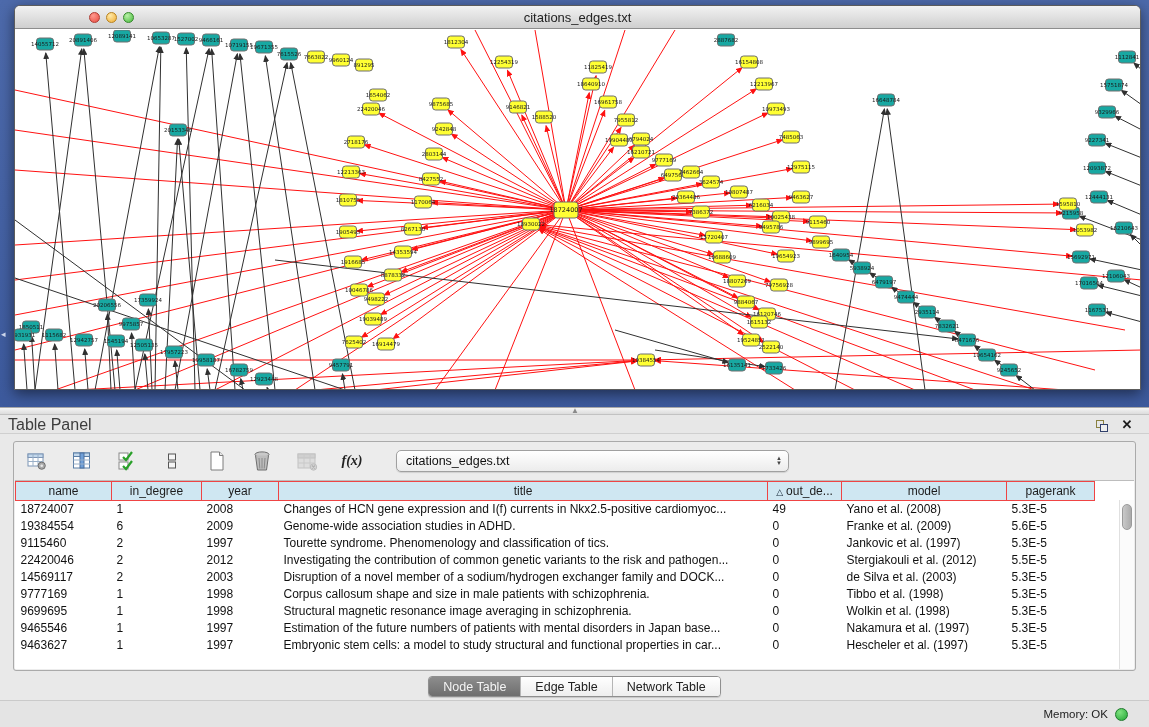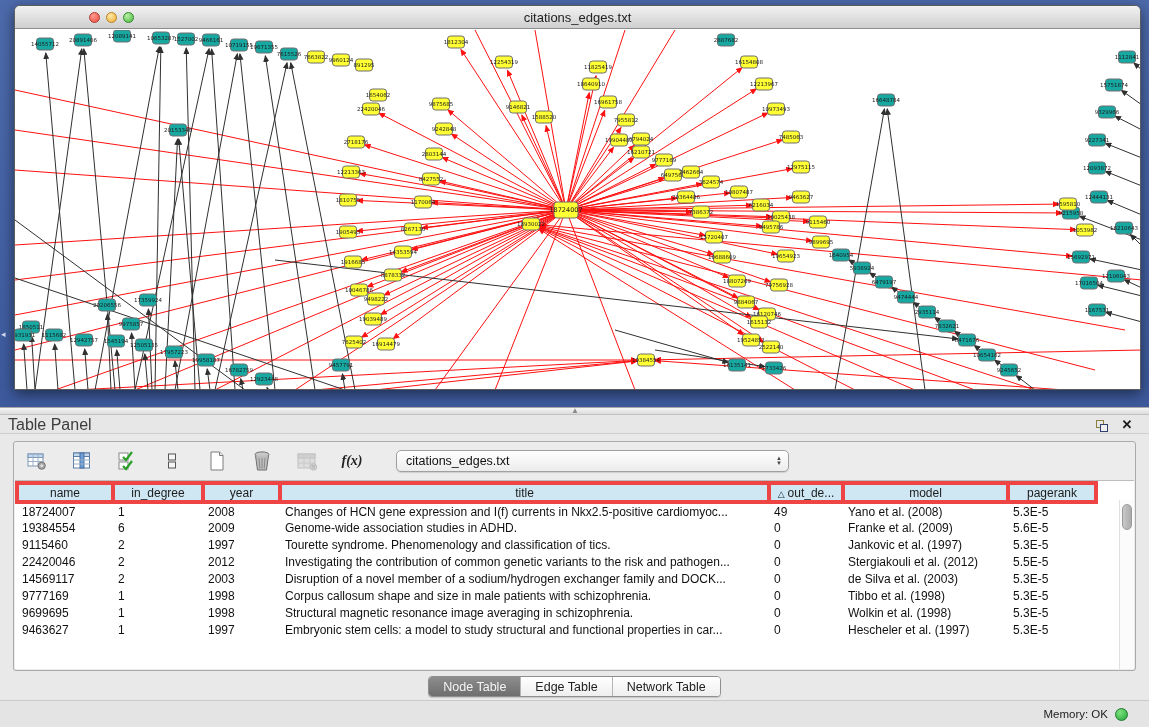--- a/index.html
+++ b/index.html
@@ -35,21 +35,21 @@
   .content-box{position:absolute;left:13px;top:7px;width:1123px;height:230px;border:1px solid #aaa;border-radius:3px;background:#ececec;overflow:hidden;}
   .toolbar{height:38px;display:flex;align-items:center;padding-left:10px;gap:19px;}
   .tb-btn{width:26px;height:26px;display:flex;align-items:center;justify-content:center;border-radius:3px;}
   .fx-label{font-family:"Liberation Serif",serif;font-style:italic;font-weight:bold;font-size:14px;color:#222;}
   .net-select{margin-left:12px;width:393px;height:22px;border:1px solid #a0a0a0;border-radius:5px;background:linear-gradient(180deg,#ffffff,#ececec);display:flex;align-items:center;padding:0 6px 0 9px;box-shadow:0 1px 1px rgba(0,0,0,.12);}
   .net-select .val{flex:1;font-size:12.5px;color:#111;}
   .spinner{display:flex;flex-direction:column;line-height:5px;font-size:6px;color:#444;text-align:center;}
 
   .tablewrap{position:absolute;left:1px;right:1px;top:38px;bottom:1px;background:#fff;border-top:1px solid #bdbdbd;}
   table.data{border-collapse:collapse;table-layout:fixed;width:1104px;}
-  table.data th{height:19px;background:#cfe7f2;border:4px solid #ef4444;font-size:12px;font-weight:normal;color:#1c1c1c;text-align:center;overflow:hidden;white-space:nowrap;padding:0 2px;}
+  table.data th{height:19px;background:#cfe7f2;border:1px solid #ef4444;font-size:12px;font-weight:normal;color:#1c1c1c;text-align:center;overflow:hidden;white-space:nowrap;padding:0 2px;}
   table.data th .sort-tri{font-size:9px;margin-right:3px;color:#123;}
   table.data td{height:17px;font-size:12px;color:#111;white-space:nowrap;overflow:hidden;padding:0 0 0 5px;border:none;}
   .scrollbar{position:absolute;right:0;top:19px;bottom:0;width:15px;background:#fbfbfb;border-left:1px solid #e0e0e0;}
   .scrollbar .thumb{position:absolute;left:2px;top:4px;width:10px;height:26px;border-radius:6px;background:linear-gradient(90deg,#c9c9c9,#ababab);border:1px solid #9a9a9a;}
 
   .tabs{position:absolute;left:0;top:242px;width:100%;display:flex;justify-content:center;}
   .seg{display:flex;height:21px;border:1px solid #8f8f8f;border-radius:4px;overflow:hidden;background:#fff;box-shadow:0 1px 1px rgba(0,0,0,.15);}
   .seg .seg-btn{padding:0 14px;font-size:12.5px;line-height:20px;color:#222;background:linear-gradient(180deg,#ffffff,#eeeeee);border-right:1px solid #b5b5b5;}
   .seg .seg-btn:last-child{border-right:none;}
   .seg .seg-btn.sel{background:linear-gradient(180deg,#8d8d8d,#6e6e6e);color:#f4f4f4;}
@@ -883,20 +883,30 @@
                 <td>9699695</td>
                 <td>1</td>
                 <td>1998</td>
                 <td>Structural magnetic resonance image averaging in schizophrenia.</td>
                 <td>0</td>
                 <td>Wolkin et al. (1998)</td>
                 <td>5.3E-5</td>
                 <td></td>
               </tr>
               <tr>
+                <td>9465546</td>
+                <td>1</td>
+                <td>1997</td>
+                <td>Estimation of the future numbers of patients with mental disorders in Japan base...</td>
+                <td>0</td>
+                <td>Nakamura et al. (1997)</td>
+                <td>5.3E-5</td>
+                <td></td>
+              </tr>
+              <tr>
                 <td>9463627</td>
                 <td>1</td>
                 <td>1997</td>
                 <td>Embryonic stem cells: a model to study structural and functional properties in car...</td>
                 <td>0</td>
                 <td>Hescheler et al. (1997)</td>
                 <td>5.3E-5</td>
                 <td></td>
               </tr>
             </tbody>

